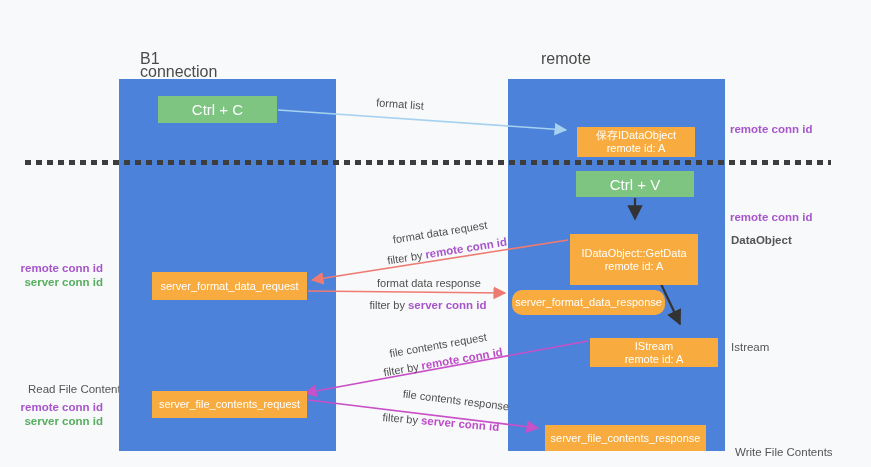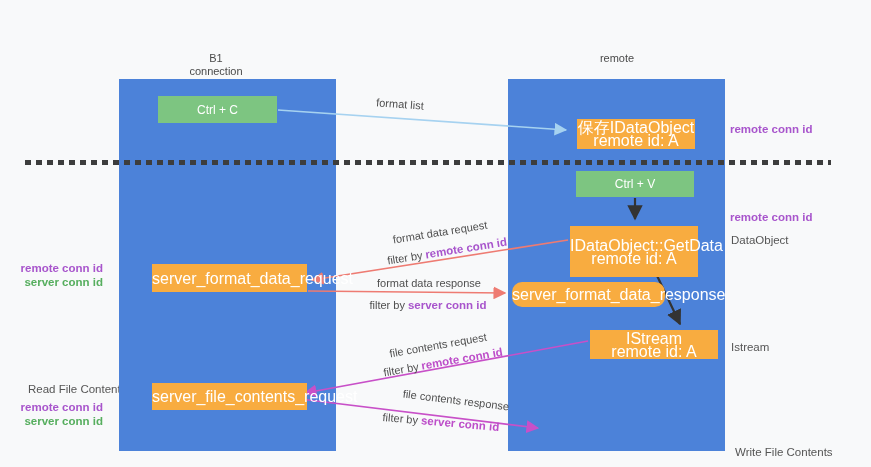--- a/index.html
+++ b/index.html
@@ -8,38 +8,38 @@
     background:#f8f9fa; overflow:hidden;
     font-family:"Liberation Sans", sans-serif;
   }
   .abs { position:absolute; }
 
   .title {
     left:300px; top:5px; width:295px; text-align:center;
     font-size:16px; line-height:21px; color:#3c3c3c;
   }
   .col-header {
-    width:152px; text-align:center; font-size:11px; line-height:13px; color:#4a4a4a;
+    width:152px; text-align:left; font-size:16px; line-height:13px; color:#4a4a4a;
   }
   .column {
     top:79px; width:217px; height:372px; background:#4c82d9; z-index:1;
   }
   .divider {
     left:25px; top:160px; width:806px; height:5px; z-index:3;
     background:repeating-linear-gradient(90deg,#3d3d3d 0 6px,transparent 6px 11px);
   }
   .node {
     z-index:4; color:#fff; text-align:center;
     display:flex; flex-direction:column; justify-content:center;
     white-space:nowrap;
   }
   .node.orange { background:#f8ac40; }
   .node.green  { background:#7dc581; }
-  .two-line { font-size:16px; line-height:13px; }
-  .key { font-size:12px; }
+  .two-line { font-size:11px; line-height:13px;margin-top:8px; }
+  .key { font-size:15px; }
 
   .arrows { left:0; top:0; z-index:2; pointer-events:none; }
 
   .flow {
     z-index:5; font-size:11px; color:#4f4f4f; white-space:nowrap;
   }
   .lbl-purple { color:#a855cc; font-weight:bold; font-size:11.5px; white-space:nowrap; }
   .lbl-magenta { color:#bd4ec9; font-weight:bold; }
   .lbl-green  { color:#56ae5e; font-weight:bold; font-size:11.5px; white-space:nowrap; }
   .lbl-dark   { color:#555; font-size:11.5px; white-space:nowrap; }
@@ -117,20 +117,23 @@
 
   <div class="abs node orange two-line" style="left:590px; top:330px; width:128px; height:29px;">
     <span>IStream</span>
     <span>remote id: A</span>
   </div>
 
   <div class="abs node orange two-line" style="left:152px; top:383px; width:155px; height:27px;">
     <span>server_file_contents_request</span>
   </div>
 
+  <div class="abs node orange two-line" style="left:545px; top:417px; width:161px; height:26px;">
+    <span>server_file_contents_response</span>
+  </div>
 
   <div class="abs flow" style="left:400px; top:104px; transform:translate(-50%,-50%) rotate(4deg);">format list</div>
 
   <div class="abs flow" style="left:440px; top:232px; transform:translate(-50%,-50%) rotate(-9deg);">format data request</div>
   <div class="abs flow" style="left:447px; top:251px; transform:translate(-50%,-50%) rotate(-9deg);">
     <span class="filter-prefix">filter by</span><span class="lbl-purple">remote conn id</span>
   </div>
 
   <div class="abs flow" style="left:429px; top:283px; transform:translate(-50%,-50%);">format data response</div>
   <div class="abs flow" style="left:428px; top:305px; transform:translate(-50%,-50%);">
@@ -142,21 +145,21 @@
     <span class="filter-prefix">filter by</span><span class="lbl-purple lbl-magenta">remote conn id</span>
   </div>
 
   <div class="abs flow" style="left:456px; top:400px; transform:translate(-50%,-50%) rotate(7deg);">file contents response</div>
   <div class="abs flow" style="left:441px; top:422px; transform:translate(-50%,-50%) rotate(5deg);">
     <span class="filter-prefix">filter by</span><span class="lbl-purple lbl-magenta">server conn id</span>
   </div>
 
   <div class="abs lbl-purple" style="left:730px; top:123px;">remote conn id</div>
   <div class="abs lbl-purple" style="left:730px; top:211px;">remote conn id</div>
-  <div class="abs lbl-dark" style="left:731px; top:234px;">DataObject</div>
+  <div class="abs lbl-dark" style="left:731px; top:234px;font-weight:bold;">DataObject</div>
   <div class="abs lbl-dark" style="left:731px; top:341px;">Istream</div>
   <div class="abs lbl-dark" style="left:735px; top:414px;margin-top:32px;">Write File Contents</div>
 
   <div class="abs id-stack" style="left:10px; top:261px; width:93px;">
     <div class="lbl-purple">remote conn id</div>
     <div class="lbl-green">server conn id</div>
   </div>
   <div class="abs lbl-dark" style="left:28px; top:383px;">Read File Contents</div>
   <div class="abs id-stack" style="left:10px; top:400px; width:93px;">
     <div class="lbl-purple">remote conn id</div>

